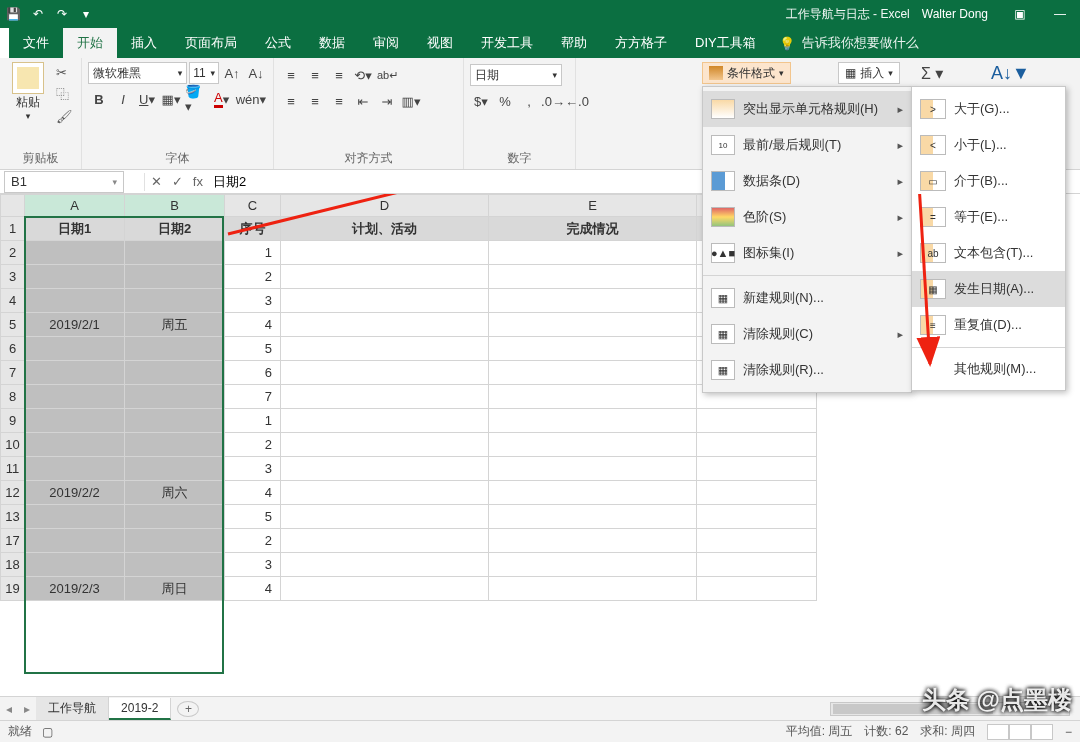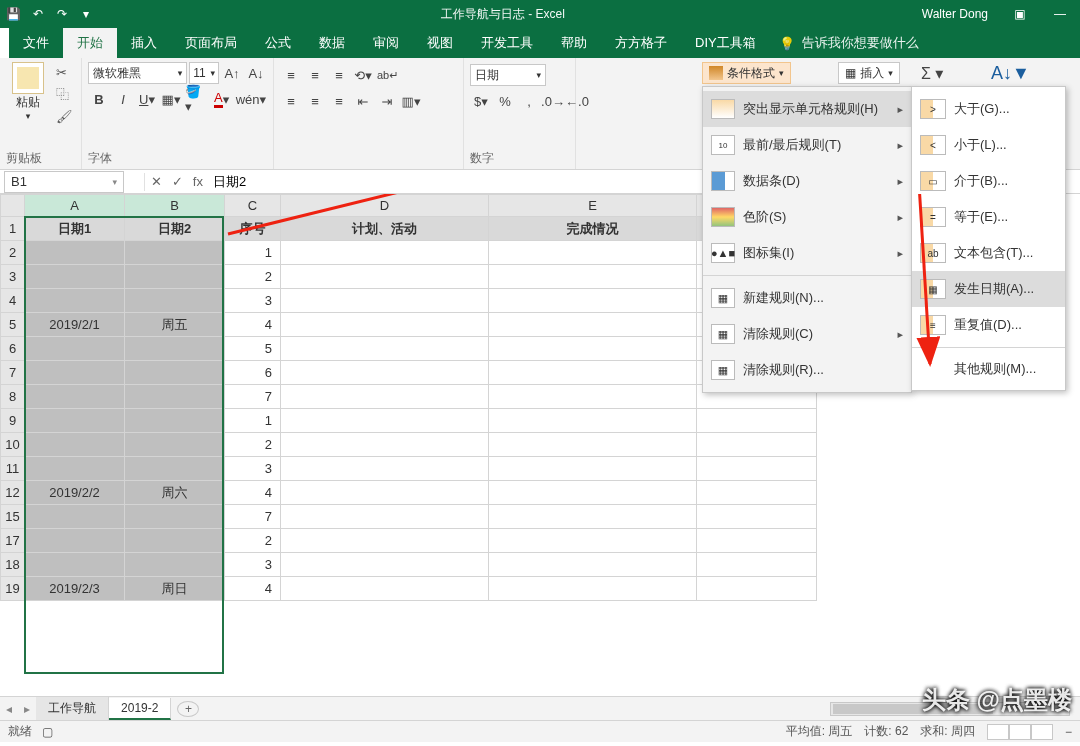--- a/index.html
+++ b/index.html
@@ -1,45 +1,45 @@
 <!DOCTYPE html>
 <html><head>
 <meta charset="utf-8">
 <style>
 * { margin:0; padding:0; box-sizing:border-box; font-family:"Microsoft YaHei","微软雅黑",sans-serif; }
 body { width:1080px; height:746px; overflow:hidden; background:#fff; position:relative; font-size:13px; color:#333; }
 .titlebar { height:28px; background:#0b6f41; display:flex; align-items:center; color:#fff; font-size:12px; }
 .titlebar .qat { display:flex; align-items:center; gap:4px; padding-left:4px; }
 .titlebar .qat span { width:20px; height:20px; display:flex; align-items:center; justify-content:center; }
-.titlebar .title { flex:1; text-align:center; opacity:.95; }
+.titlebar .title { flex:1; text-align:right; opacity:.95; }
 .titlebar .user { padding:0 12px; }
 .titlebar .winctrl { display:flex; }
 .titlebar .winctrl span { width:40px; text-align:center; }
 .tabs { height:30px; background:#0b6f41; display:flex; align-items:center; color:#fff; font-size:13px;margin-left:9px; }
 .tabs .tab { padding:0 14px; height:30px; line-height:30px; cursor:pointer; }
 .tabs .tab.active { background:#f3f3f3; color:#217346; }
 .tabs .tell { margin-left:10px; display:flex; align-items:center; gap:6px; opacity:.9; }
 .ribbon { height:112px; background:#f3f3f3; border-bottom:1px solid #d4d4d4; display:flex; position:relative; }
 .rgroup { border-right:1px solid #e1e1e1; display:flex; flex-direction:column; justify-content:space-between; padding:4px 6px 2px; }
-.rgroup .glabel { font-size:12px; color:#666; padding-top:2px; }
+.rgroup .glabel { text-align:center; font-size:12px; color:#666; padding-top:2px; }
 .rgroup .gbody { display:flex; gap:6px; flex:1; }
 .clip { width:82px; }
 .clip .gbody { flex-direction:row; align-items:flex-start; }
 .paste { display:flex; flex-direction:column; align-items:center; width:44px; }
 .paste .ico { width:32px; height:32px; background:#fff; border:1px solid #d8c28b; position:relative; }
 .paste .ico::after{ content:""; position:absolute; inset:4px; background:#f7e6b0; }
 .miniico { font-size:13px; line-height:18px; color:#555; }
 .fontgrp { width:192px; }
 .fontrow { display:flex; gap:2px; align-items:center; }
 .fontname { width:150px; height:22px; border:1px solid #c8c8c8; background:#fff; font-size:12px; padding:0 4px; display:flex; align-items:center; justify-content:space-between; }
 .fontsize { width:42px; height:22px; border:1px solid #c8c8c8; background:#fff; font-size:12px; padding:0 3px; display:flex; align-items:center; justify-content:space-between; }
 .fbtn { min-width:22px; height:22px; display:flex; align-items:center; justify-content:center; font-size:13px; color:#444; border:1px solid transparent; }
 .aligngrp { width:190px; }
 .numgrp { width:112px; }
-.numfmt { width:76px; height:22px; border:1px solid #c8c8c8; background:#fff; font-size:12px; padding:0 4px; display:flex; align-items:center; justify-content:space-between; }
+.numfmt { width:92px; height:22px; border:1px solid #c8c8c8; background:#fff; font-size:12px; padding:0 4px; display:flex; align-items:center; justify-content:space-between; }
 .cfbtn { display:flex; align-items:center; gap:4px; border:1px solid #f2c58d; background:#fce5cd; padding:2px 6px; font-size:12px; position:absolute; left:702px; top:4px; height:22px; }
 .cfbtn .cfi { width:14px; height:14px; background:linear-gradient(#d08728,#f2c58d); }
 .insbtn { position:absolute; left:838px; top:4px; height:22px; display:flex; align-items:center; gap:4px; font-size:12px; border:1px solid #c8c8c8; background:#fff; padding:2px 6px; }
 .sigmabtn { position:absolute; left:920px; top:4px; font-size:16px; }
 .sortbtn { position:absolute; left:990px; top:4px; font-size:18px; color:#1b5e9e; }
 .cfmenu { position:absolute; left:702px; top:28px; width:210px; background:#f3f3f3; border:1px solid #c8c8c8; box-shadow:2px 2px 6px rgba(0,0,0,.25); padding:4px 0; z-index:10; }
 .cfitem { display:flex; align-items:center; padding:8px 8px; gap:8px; font-size:13px; position:relative; }
 .cfitem.sel { background:#dcdcdc; }
 .cfitem .ci { width:24px; height:20px; background:#fff; border:1px solid #bbb; display:flex; align-items:center; justify-content:center; font-size:11px; }
 .cfitem .arr { position:absolute; right:8px; font-size:11px; color:#555; }
@@ -176,20 +176,21 @@
       </div>
       <div class="fontrow">
         <div class="fbtn">≡</div>
         <div class="fbtn">≡</div>
         <div class="fbtn">≡</div>
         <div class="fbtn">⇤</div>
         <div class="fbtn">⇥</div>
         <div class="fbtn">▥▾</div>
       </div>
     </div>
+    <div class="glabel">对齐方式</div>
   </div>
 
   <div class="rgroup numgrp">
     <div class="gbody" style="flex-direction:column;gap:4px;padding-top:2px">
       <div class="numfmt">
           <span>日期</span>
           <span style="font-size:9px">▾</span>
         </div>
       <div class="fontrow">
         <div class="fbtn">$▾</div>
@@ -425,24 +426,24 @@
           <tr>
             <th>12</th>
             <td class="selc" style="text-align:center;">2019/2/2</td>
             <td class="selc" style="text-align:center;margin-left:33px;">周六</td>
             <td class="ln" style="">4</td>
             <td class="" style=""></td>
             <td class="" style=""></td>
             <td class="" style=""></td>
           </tr>
           <tr>
-            <th>15</th>
-            <td class="selc" style="text-align:center;"></td>
-            <td class="selc" style="text-align:center;"></td>
-            <td class="ln" style="">7</td>
+            <th>13</th>
+            <td class="selc" style="text-align:center;"></td>
+            <td class="selc" style="text-align:center;"></td>
+            <td class="ln" style="">5</td>
             <td class="" style=""></td>
             <td class="" style=""></td>
             <td class="" style=""></td>
           </tr>
           <tr>
             <th>17</th>
             <td class="selc" style="text-align:center;"></td>
             <td class="selc" style="text-align:center;"></td>
             <td class="ln" style="">2</td>
             <td class="" style=""></td>

